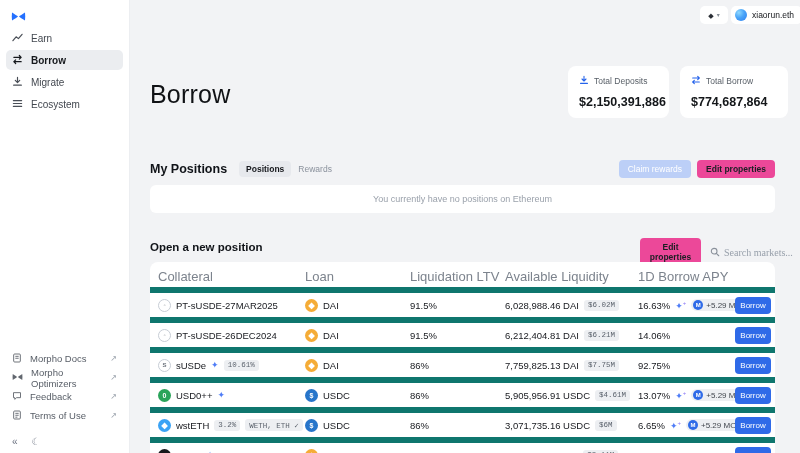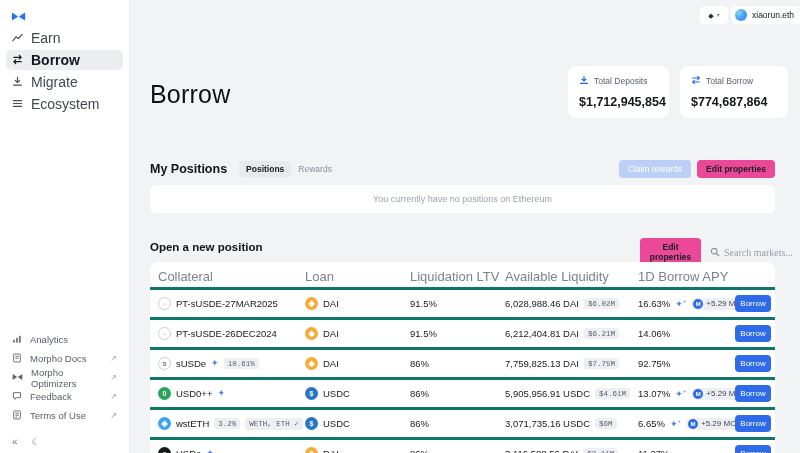--- a/index.html
+++ b/index.html
@@ -3,21 +3,21 @@
 <meta charset="utf-8">
 <style>
   * { margin:0; padding:0; box-sizing:border-box; }
   html,body { width:800px; height:453px; overflow:hidden; }
   body { font-family:"Liberation Sans", sans-serif; background:#f2f3f5; position:relative; color:#17191e; }
 
   
   .sidebar { position:absolute; left:0; top:0; bottom:0; width:130px; background:#fff; border-right:1px solid #eceef1; z-index:3; }
   .logo { position:absolute; left:11px; top:8px; }
   .nav { position:absolute; top:28px; left:6px; right:6px; }
-  .nav-item { display:flex; align-items:center; gap:8px; height:20px; padding:0 6px; border-radius:5px; font-size:14px; color:#42474f; margin-bottom:2px; cursor:pointer; }
+  .nav-item { display:flex; align-items:center; gap:8px; height:20px; padding:0 6px; border-radius:5px; font-size:10px; color:#42474f; margin-bottom:2px; cursor:pointer; }
   .nav-item.active { background:#ebedf0; color:#15181c; font-weight:700; }
   .nav-item svg { flex:0 0 auto; }
   .side-foot { position:absolute; left:0; right:0; bottom:28px; }
   .foot-item { display:flex; align-items:center; gap:8px; height:19px; padding:0 12px; font-size:9.5px; color:#575d66; cursor:pointer; }
   .ext { margin-left:auto; color:#9aa2ac; font-size:8px; }
   .side-controls { position:absolute; left:12px; bottom:6px; display:flex; gap:14px; color:#6b7280; font-size:10px; }
   .side-controls span { cursor:pointer; }
 
   
   .net-btn { position:absolute; left:700px; top:6px; width:28px; height:18px; background:#fff; border-radius:5px; display:flex; align-items:center; justify-content:center; gap:3px; cursor:pointer; }
@@ -49,21 +49,21 @@
   .open-title { position:absolute; left:150px; top:241px; font-size:11.5px; font-weight:700; color:#101318; }
   .open-controls { position:absolute; top:238px; left:640px; display:flex; align-items:center; gap:9px; }
   .search-box { display:flex; align-items:center; gap:4px; }
   .search-box input { border:none; background:transparent; outline:none; width:76px; font-size:10px; font-family:Liberation Serif, serif; color:#40454d; }
   .search-box input::placeholder { color:#98a0ab; }
 
   
   .table-card { position:absolute; left:150px; top:262px; width:625px; height:191px; background:#fff; border-radius:8px 8px 0 0; overflow:hidden; }
   .thead, .trow { display:grid; grid-template-columns:147px 105px 95px 133px 97px 40px; padding-left:8px; align-items:center; }
   .thead { height:25px; font-size:13px; color:#7c838d; padding-top:4px; }
-  .trow { height:30px; border-top:3px solid #0f766e; font-size:9.5px; color:#17191e; cursor:pointer; }
+  .trow { height:30px; border-top:6px solid #0f766e; font-size:9.5px; color:#17191e; cursor:pointer; }
   .cell { display:flex; align-items:center; gap:5px; overflow:hidden; white-space:nowrap; }
   .cname { font-weight:500; }
   .coin { width:13px; height:13px; border-radius:50%; flex:0 0 auto; display:flex; align-items:center; justify-content:center; font-size:7px; color:#fff; font-weight:700; }
   .coin.ring { background:#fff; border:1px solid #c7cdd5; color:#697079; font-size:6px; }
   .coin.dai { background:#f5ac37; font-size:8px; }
   .coin.usdc { background:#2775ca; }
   .coin.usd0 { background:#2aa45a; }
   .coin.wsteth { background:#3ba3f5; font-size:8px; }
   .coin.usde { background:#17181c; font-size:8px; }
   .sparkle { color:#4f7df7; font-size:9px; line-height:1; flex:0 0 auto; }
@@ -119,30 +119,20 @@
             <path d="M1.5 2.8 H10.5 M1.5 6 H10.5 M1.5 9.2 H10.5"></path>
           </svg>
       </span>
       <span>Ecosystem</span>
     </div>
   </div>
 
   <div class="side-foot">
     <div class="foot-item">
       <span>
-        <svg width="10" height="10" viewBox="0 0 12 12" fill="#62676f">
-            <rect x="1.5" y="7" width="2" height="3.5" rx="0.5"></rect>
-            <rect x="5" y="4.5" width="2" height="6" rx="0.5"></rect>
-            <rect x="8.5" y="2" width="2" height="8.5" rx="0.5"></rect>
-          </svg>
-      </span>
-      <span>Analytics</span>
-    </div>
-    <div class="foot-item">
-      <span>
         <svg width="10" height="10" viewBox="0 0 12 12" fill="none" stroke="#62676f" stroke-width="1.1" stroke-linejoin="round">
             <rect x="2" y="1.2" width="8" height="9.6" rx="1.2"></rect>
             <path d="M4 4 H8 M4 6.3 H8"></path>
           </svg>
       </span>
       <span>Morpho Docs</span>
       <span class="ext">↗</span>
     </div>
     <div class="foot-item">
       <span>
@@ -194,21 +184,21 @@
 
 <div class="stat-card deposits">
   <div class="stat-label-row">
     <span>
       <svg width="10" height="10" viewBox="0 0 12 12" fill="none" stroke="#2563eb" stroke-width="1.3" stroke-linecap="round" stroke-linejoin="round">
           <path d="M6 1.5 V7 M3.6 4.8 L6 7.2 L8.4 4.8 M1.8 10 H10.2"></path>
         </svg>
     </span>
     <span>Total Deposits</span>
   </div>
-  <div class="stat-value">$1,712,945,854</div>
+  <div class="stat-value">$2,150,391,886</div>
 </div>
 <div class="stat-card borrow">
   <div class="stat-label-row">
     <span>
       <svg width="10" height="10" viewBox="0 0 12 12" fill="none" stroke="#2563eb" stroke-width="1.3" stroke-linecap="round" stroke-linejoin="round">
           <path d="M2 3.6 H10 M8 1.6 L10 3.6 L8 5.6"></path>
           <path d="M10 8.4 H2 M4 6.4 L2 8.4 L4 10.4"></path>
         </svg>
     </span>
     <span>Total Borrow</span>

